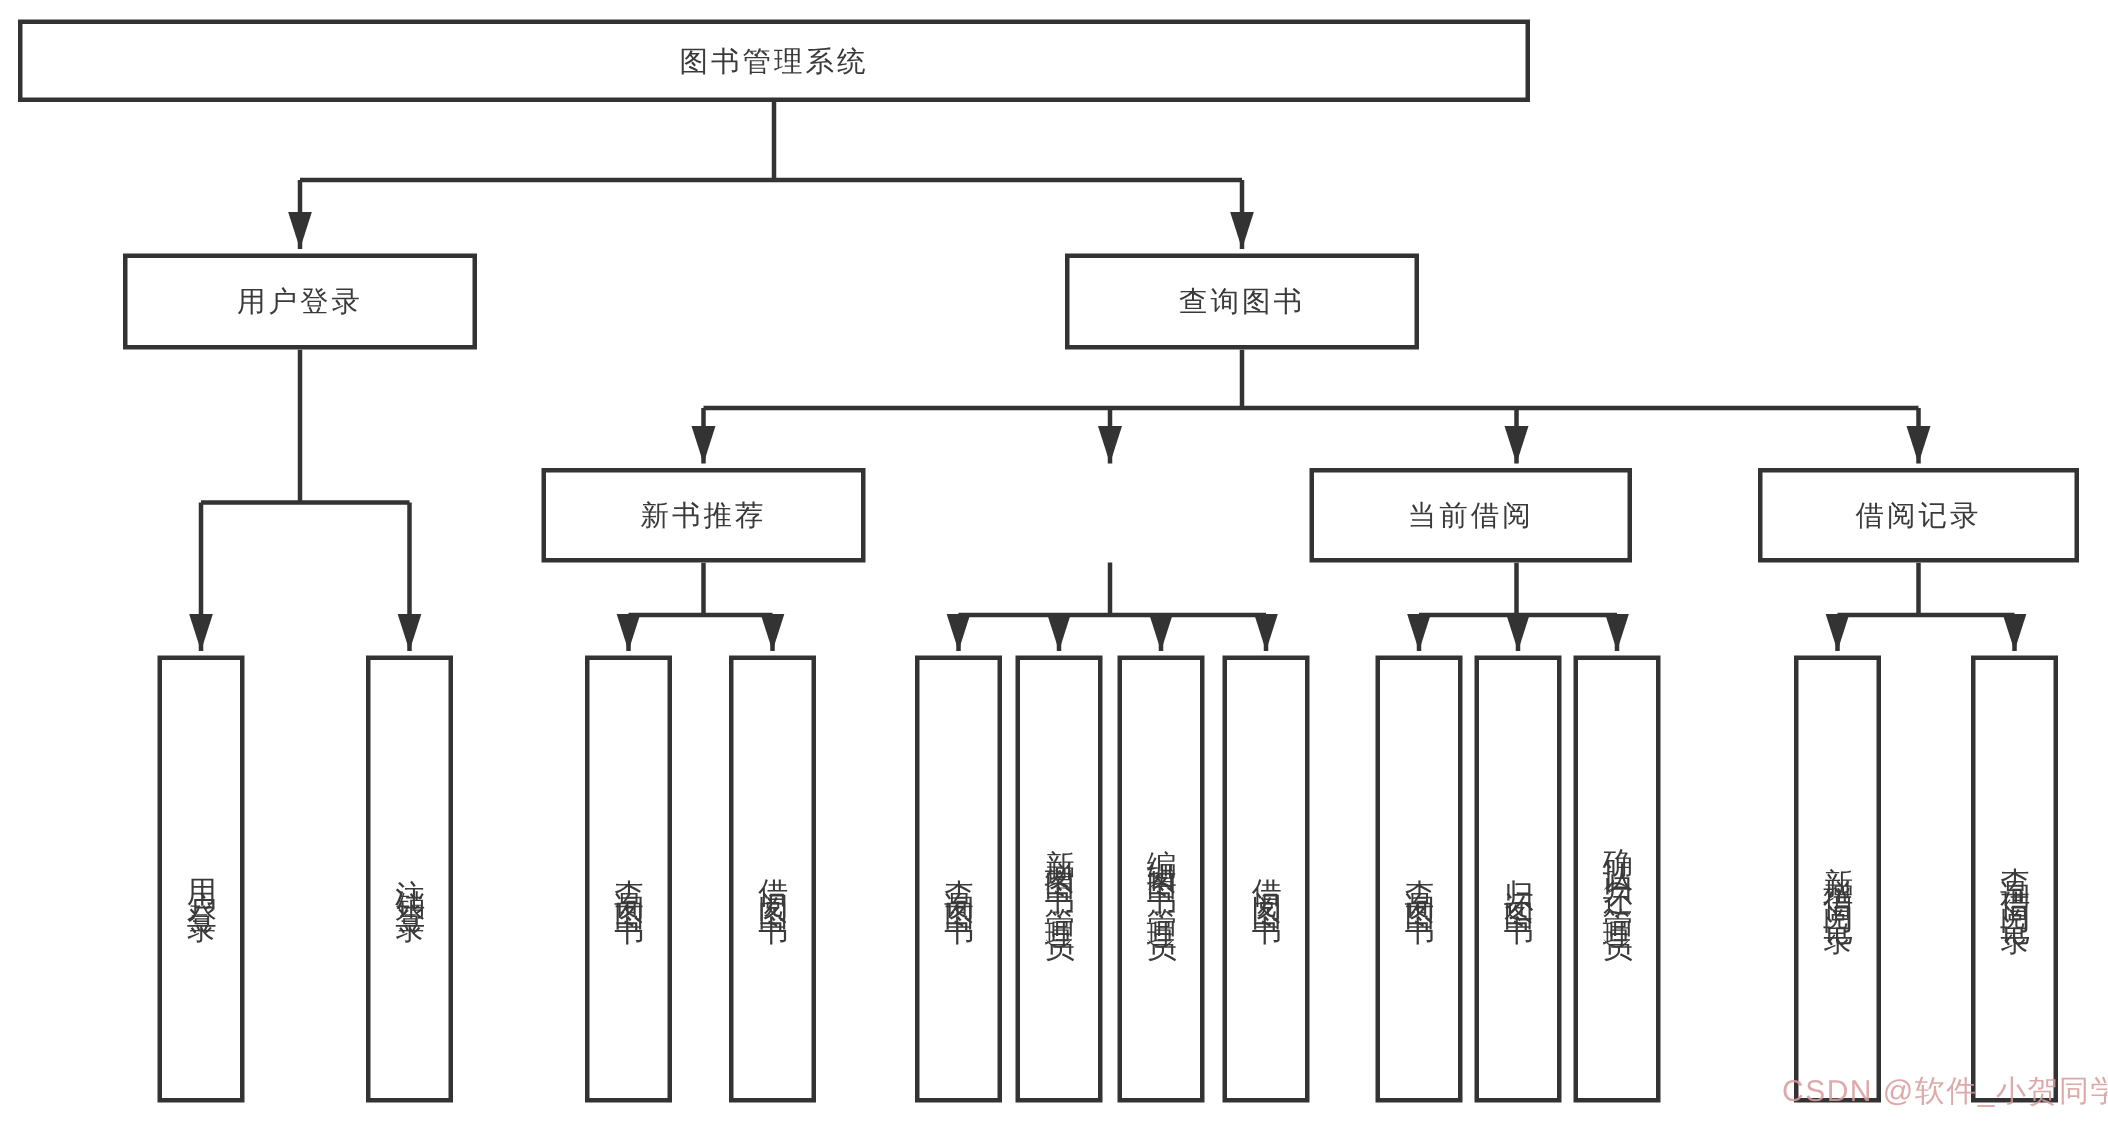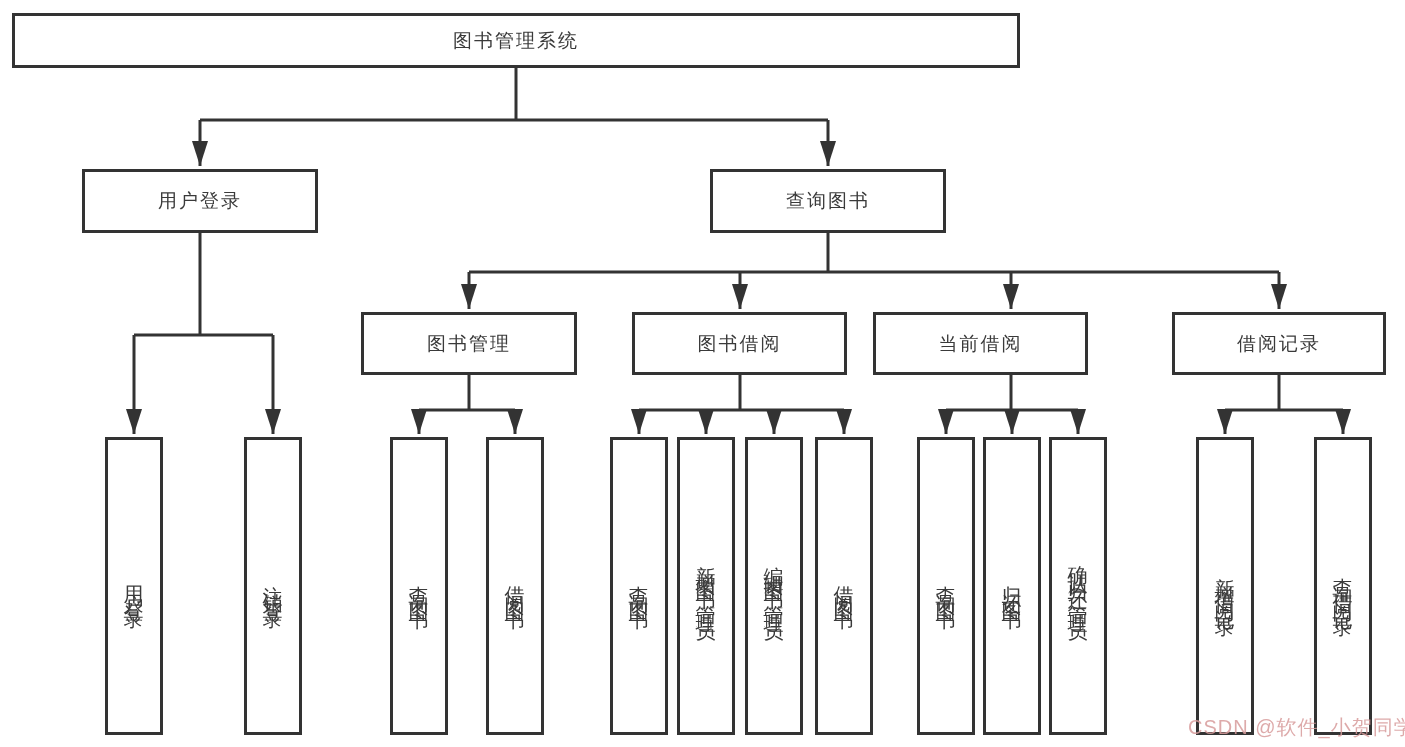--- a/index.html
+++ b/index.html
@@ -109,24 +109,21 @@
   </div>
 
   <div class="box hbox" style="left:82px;top:169px;width:236px;height:64px">
     <span>用户登录</span>
   </div>
   <div class="box hbox" style="left:710px;top:169px;width:236px;height:64px">
     <span>查询图书</span>
   </div>
 
   <div class="box hbox" style="left:361px;top:312px;width:216px;height:63px">
-    <span>图书管理</span>
-  </div>
-  <div class="box hbox" style="left:632px;top:312px;width:215px;height:63px">
-    <span>图书借阅</span>
+    <span>新书推荐</span>
   </div>
   <div class="box hbox" style="left:873px;top:312px;width:215px;height:63px">
     <span>当前借阅</span>
   </div>
   <div class="box hbox" style="left:1172px;top:312px;width:214px;height:63px">
     <span>借阅记录</span>
   </div>
 
   <div class="box leaf" style="left:105px;top:437px">
     <span>用户登录</span>

